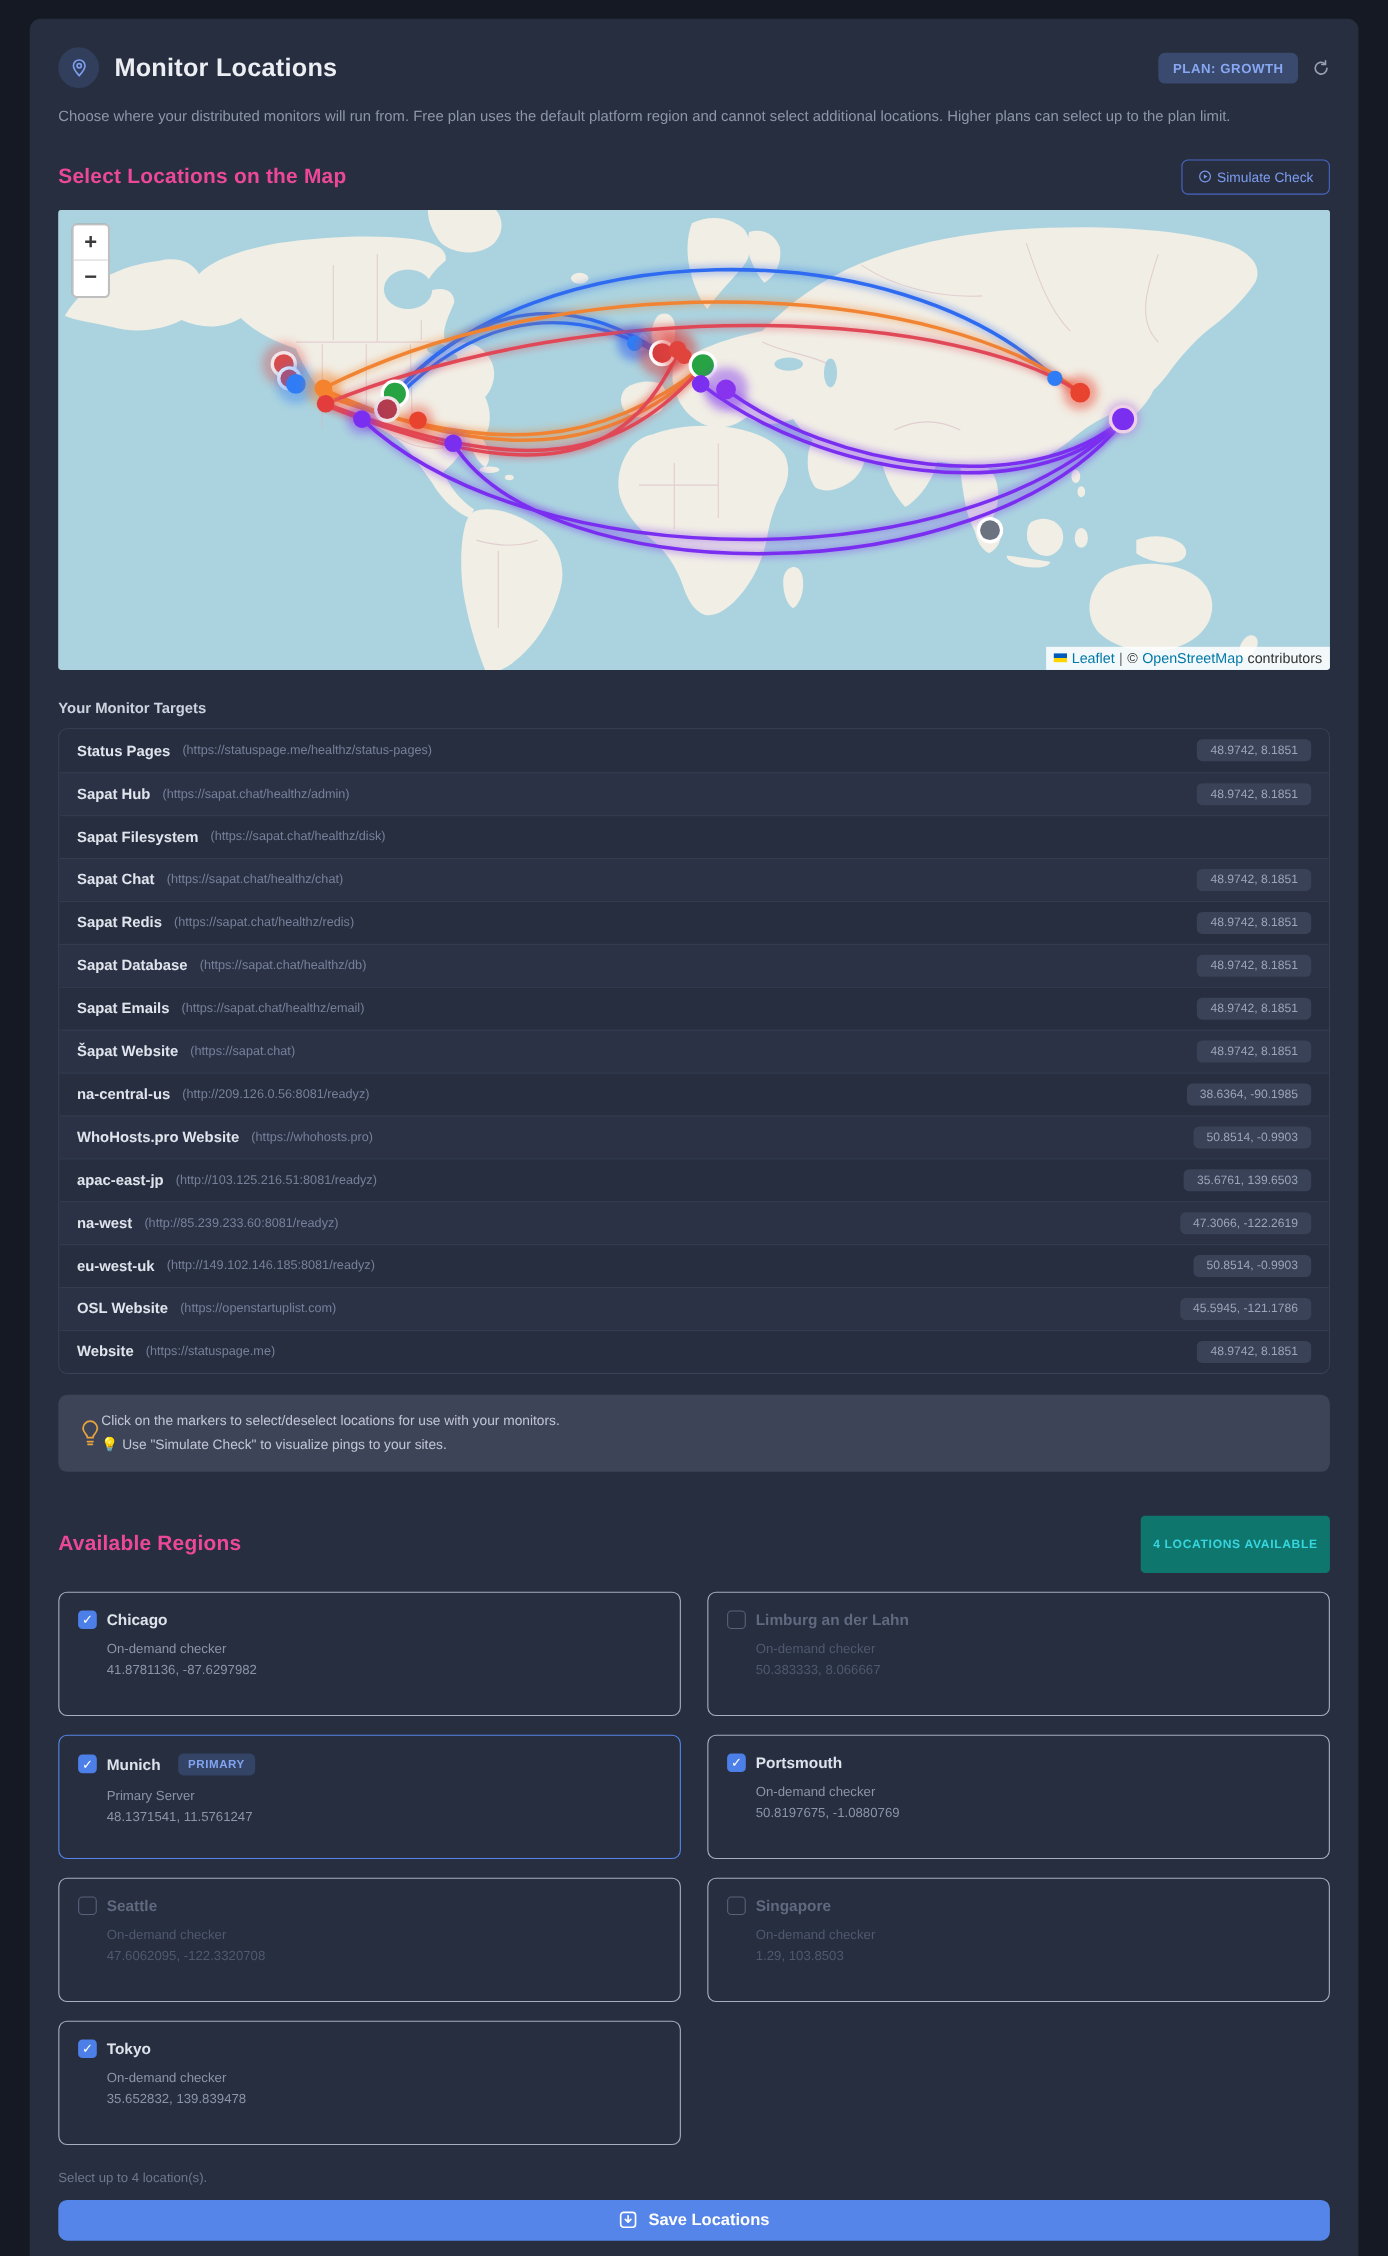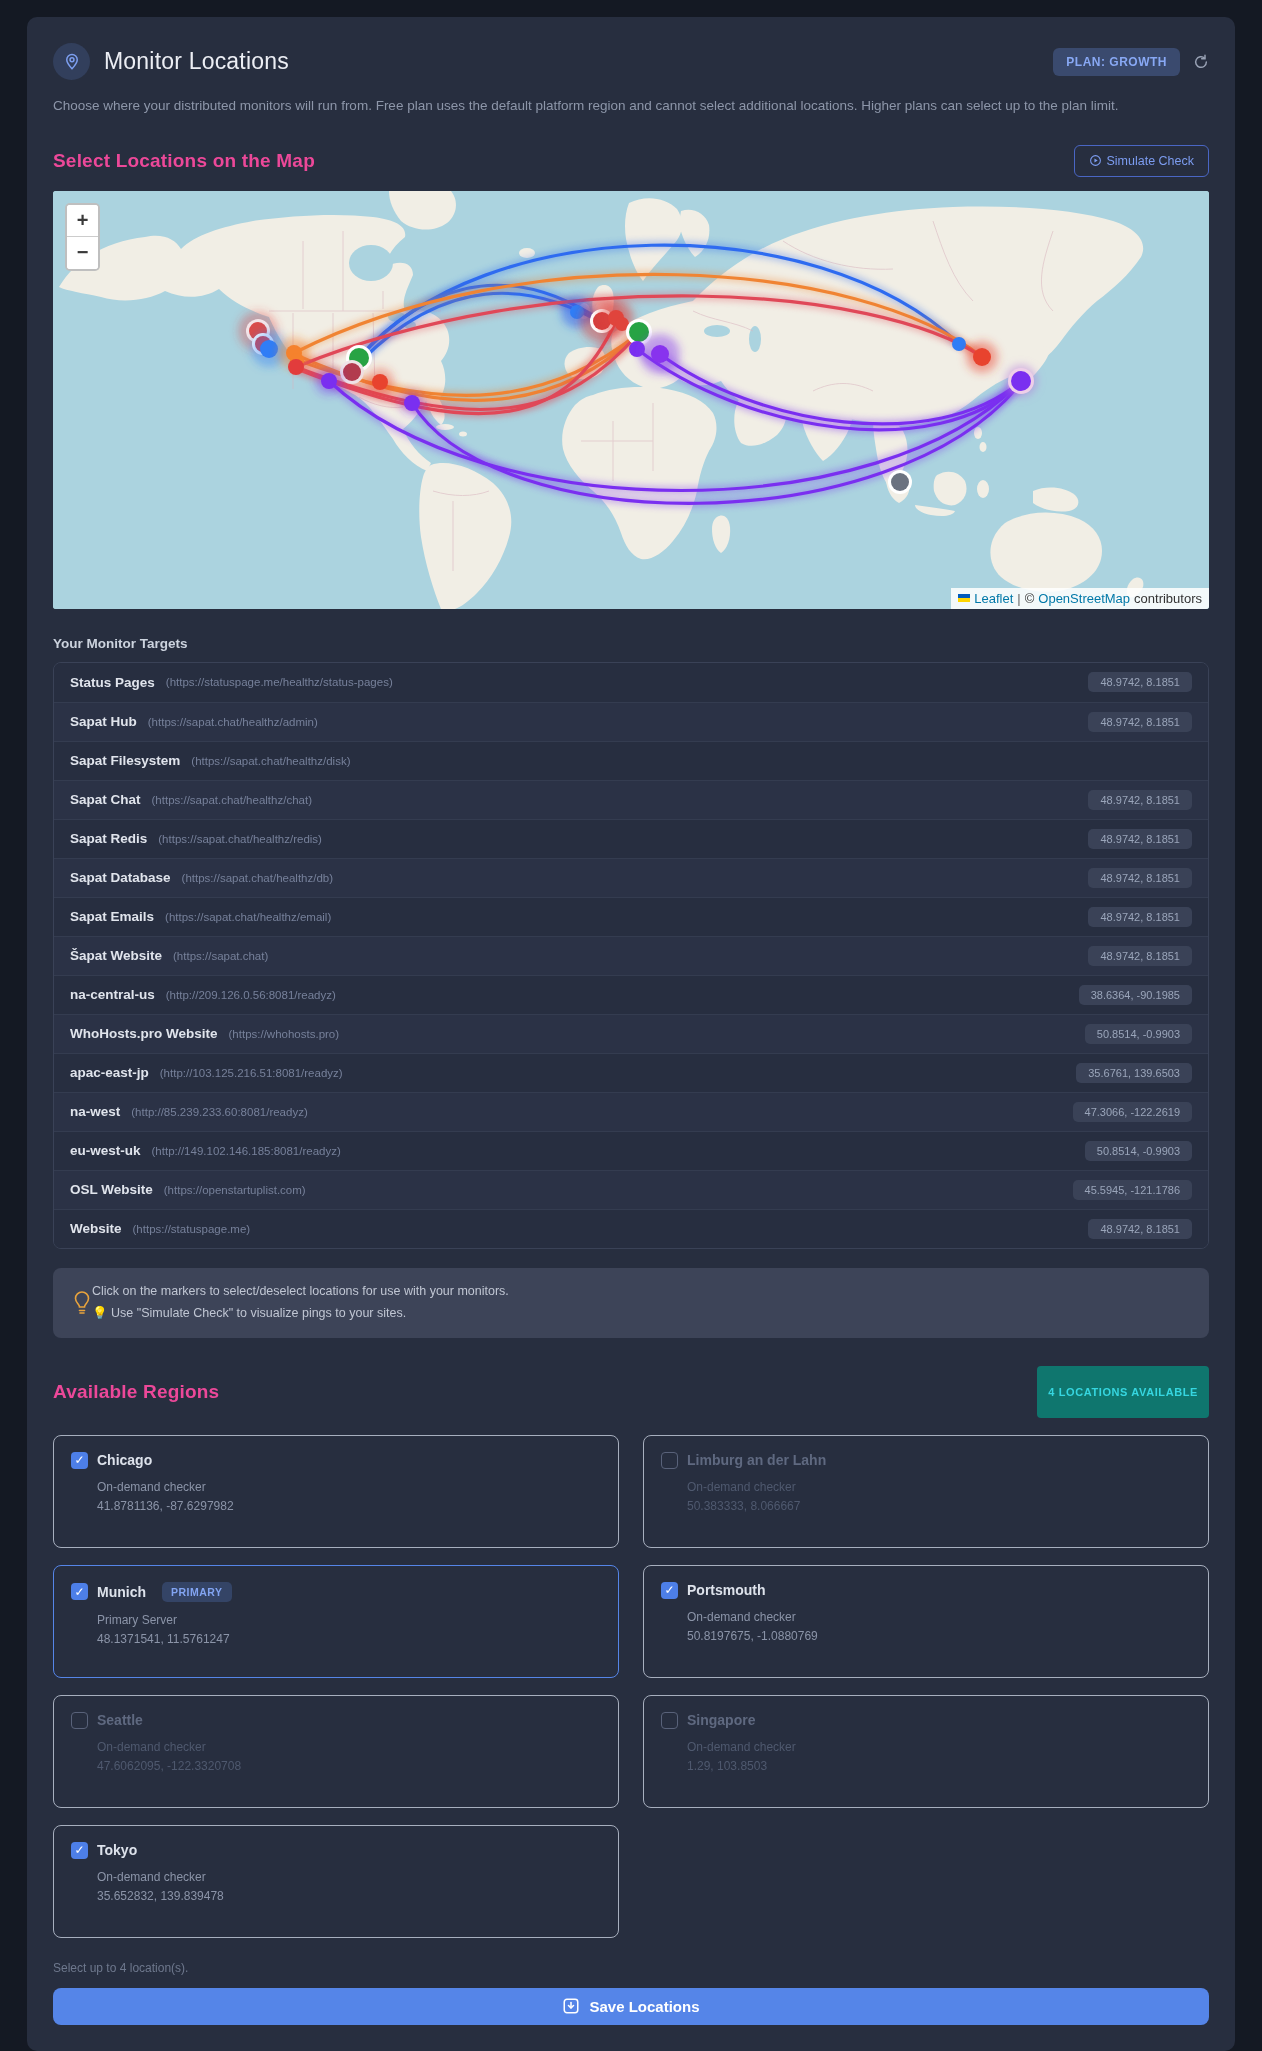--- a/index.html
+++ b/index.html
@@ -11,21 +11,21 @@
   }
   .card {
     position: absolute; left: 27px; top: 17px; width: 1208px;
     background: #272e3f; border-radius: 10px; padding: 26px;
   }
   
   .hdr { display: flex; align-items: center; justify-content: space-between; }
   .hdr-left { display: flex; align-items: center; gap: 14px; }
   .icon-circle { width: 37px; height: 37px; border-radius: 50%; background: #323f5c;
     display: flex; align-items: center; justify-content: center; }
-  h1 { margin: 0; font-size: 23px; font-weight: 400; color: #eceef4; letter-spacing: .2px; }
+  h1 { margin: 0; font-size: 23px; font-weight: 700; color: #eceef4; letter-spacing: .2px; }
   .hdr-right { display: flex; align-items: center; gap: 13px; }
   .plan-badge { background: #3a4a6e; color: #88a8f4; font-size: 12px; font-weight: 700;
     padding: 7px 13px; border-radius: 6px; letter-spacing: .5px; }
   .desc { margin: 15px 0 0; font-size: 13.5px; color: #8d96a9; line-height: 1.7; }
   
   .sec-head { margin-top: 27px; display: flex; align-items: center; justify-content: space-between; }
   h2 { margin: 0; font-size: 19px; font-weight: 600; color: #ec4899; letter-spacing: .2px; }
   .sim-btn { display: flex; align-items: center; gap: 4px; padding: 8px 14px; border-radius: 6px;
     border: 1px solid #4a66c4; color: #7c9cf0; font-size: 12.5px; background: transparent; cursor: pointer;
     font-family: "Liberation Sans", sans-serif; }
@@ -364,21 +364,21 @@
       <path d="M10 2 a6.5 6.5 0 0 1 6.5 6.5 c0 2.6-1.6 4.2-2.8 5.7 -0.8 1-1.2 1.8-1.2 2.8 h-5 c0-1-0.4-1.8-1.2-2.8 C5.1 12.7 3.5 11.1 3.5 8.5 A6.5 6.5 0 0 1 10 2 Z"></path>
       <path d="M7.5 20.5 h5"></path>
         <path d="M8 23 h4"></path>
     </svg>
     <div class="tip-lines">
       <div>Click on the markers to select/deselect locations for use with your monitors.</div>
       <div>💡 Use "Simulate Check" to visualize pings to your sites.</div>
     </div>
   </div>
 
-  <div class="sec-head" style="margin-top:28px;">
+  <div class="sec-head" style="margin-top:40px;">
     <h2>Available Regions</h2>
     <span class="avail-badge">4 LOCATIONS AVAILABLE</span>
   </div>
 
   <div class="grid" id="regions-grid">
       <div class="rcard">
         <div class="r-top">
           <span class="cb checked">✓</span>
           <span class="r-name">Chicago</span>
         </div>

